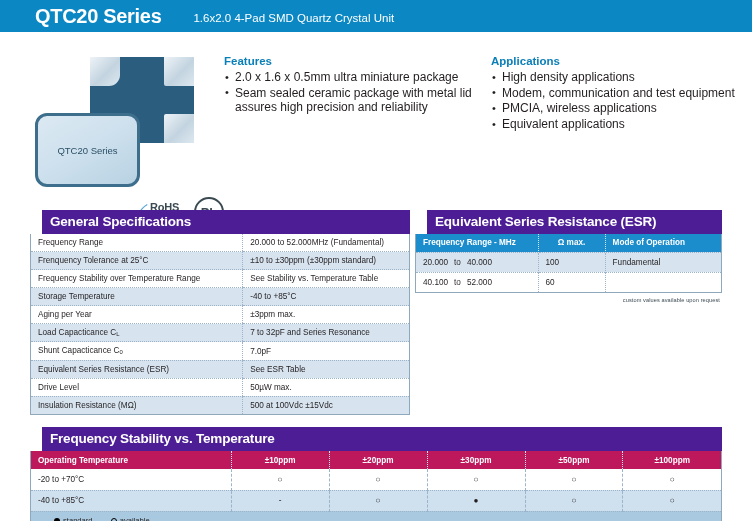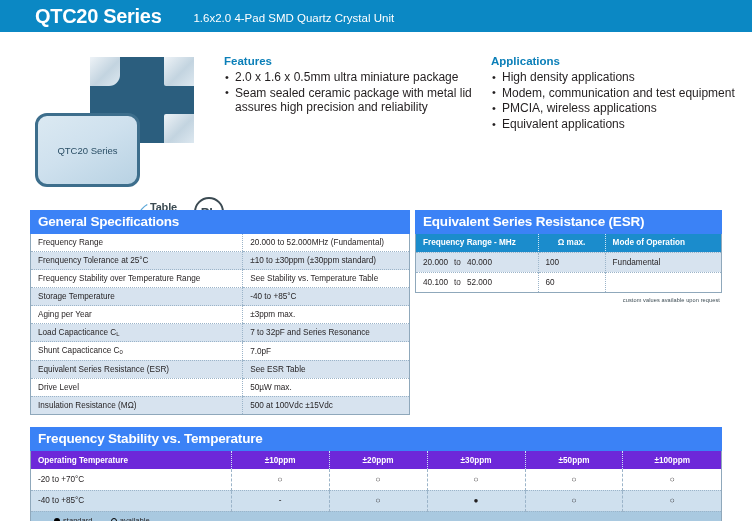--- a/index.html
+++ b/index.html
@@ -75,22 +75,22 @@
   }
   .bullets li::before {
     content: "\2022"; position: absolute; left: 1px; top: -0.5px; font-size: 11px;
   }
   .features { position: absolute; left: 224px; top: 55px; width: 255px; }
   .applications { position: absolute; left: 491px; top: 55px; width: 262px; }
 
   
   .card { position: absolute; }
   .card-title {
-    background: #3b82f6; color: #ffffff; font-weight: bold;
-    font-size: 13.5px; padding: 4px 24px 5px 8px; letter-spacing: -0.2px;
+    background: #4c1d95; color: #ffffff; font-weight: bold;
+    font-size: 13.5px; padding: 4px 24px 5px 8px; letter-spacing: -0.2px; margin-left: 12px;
   }
   table { border-collapse: collapse; width: 100%; table-layout: fixed; }
   .spec-tbl td {
     font-size: 8.2px; padding: 4px 7px; vertical-align: middle;
     border-bottom: 1px dotted #9bb4c9; height: 17px;
   }
   .spec-tbl tr:nth-child(odd) td { background: #ffffff; }
   .spec-tbl tr:nth-child(even) td { background: #d7e3ef; }
   .spec-tbl tr:last-child td { border-bottom: none; }
   .spec-tbl td.val { border-left: 1px dotted #9bb4c9; }
@@ -114,21 +114,21 @@
   .esr-tbl tr:nth-child(odd) td { background: #d7e3ef; }
   .esr-note {
     font-size: 5.6px; color: #3b4a52; text-align: right;
     margin-top: 4px; padding-right: 2px; letter-spacing: 0.1px;
   }
   .rng { display: flex; gap: 6px; text-align: right; }
   .rng span:nth-child(2){ opacity:.95; }
 
   
   .stab-tbl th {
-    background: #6d28d9; color: #fff; font-size: 8.2px; font-weight: bold;
+    background: #be185d; color: #fff; font-size: 8.2px; font-weight: bold;
     padding: 4px 7px; height: 18px; text-align: center;
     border-left: 1px dotted #cfe6f4;
   }
   .stab-tbl th:first-child { text-align: left; border-left: none; }
   .stab-tbl td {
     font-size: 8.2px; height: 21px; text-align: center;
     border-bottom: 1px dotted #9bb4c9; border-left: 1px dashed #9bb4c9;
   }
   .stab-tbl td:first-child { text-align: left; padding-left: 7px; border-left: none; margin-left: 8px; }
   .stab-tbl tr.r1 td { background: #ffffff; }
@@ -163,21 +163,21 @@
       <div class="pad br"></div>
     </div>
     <div class="chip-body">
       <span class="chip-label">QTC20 Series</span>
     </div>
     <div class="rohs">
       <svg class="rohs-leaf" width="16" height="24" viewBox="0 0 16 24">
         <path d="M13 1 C5 6, 1 14, 2 22 L3.4 22 C2.6 14, 6 6.5, 13.6 2 Z" fill="#5aa7d8"></path>
       </svg>
       <div class="rohs-txt">
-        <div class="rohs-main">Table</div>
+        <div class="rohs-main">RoHS</div>
         <div class="rohs-sub">compliant</div>
       </div>
       <div class="pb">
         <div class="pb-circle">Pb</div>
         <div class="pb-sub">lead-free</div>
       </div>
     </div>
   </div>
 
   <div class="features">

